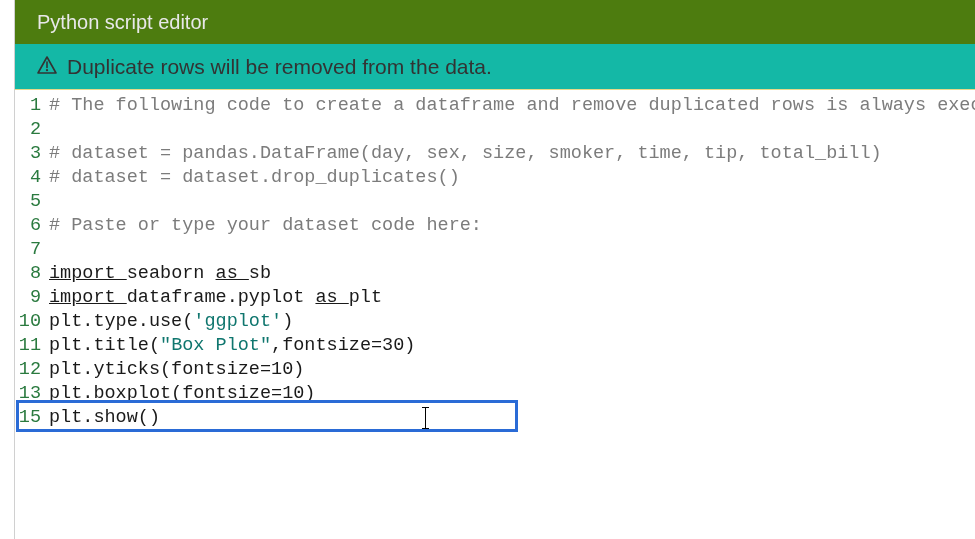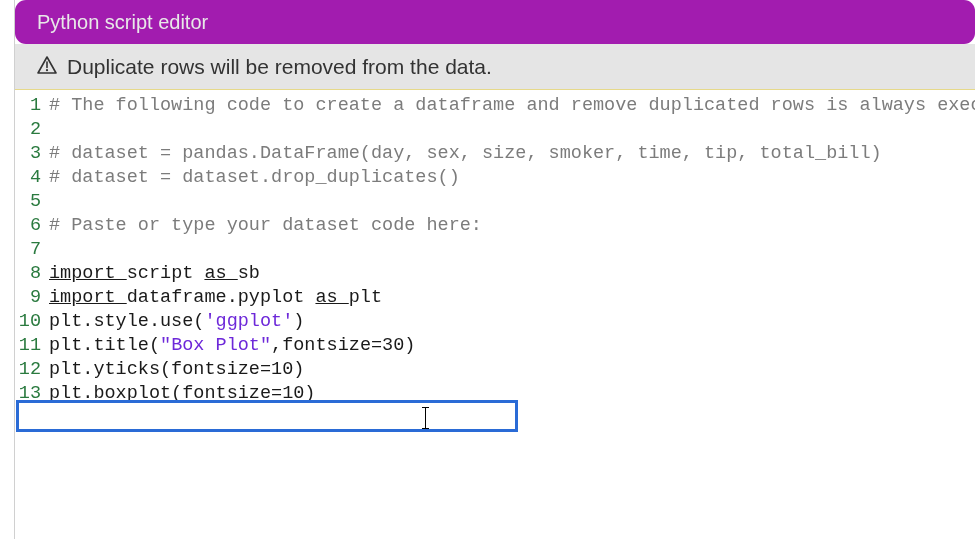--- a/index.html
+++ b/index.html
@@ -14,31 +14,30 @@
   }
   .frame {
     position: absolute;
     left: 14px;
     top: 0;
     right: 0;
     bottom: 0;
     border-left: 1px solid #d0d0d0;
   }
   .titlebar {
-    background: #a21caf;
+    background: #4d7c0f;
     color: #e8e8e8;
     font-family: "Segoe UI", Arial, sans-serif;
     font-size: 20px;
     height: 44px;
     line-height: 44px;
     padding: 0 22px;
-    border-radius: 11px;
   }
   .warnbar {
-    background: #e5e5e5;
+    background: #14b8a6;
     color: #333;
     font-family: "Segoe UI", Arial, sans-serif;
     font-size: 21px;
     height: 46px;
     line-height: 46px;
     padding: 0 22px;
     display: flex;
     align-items: center;
     border-bottom: 1px solid #e6d98a;
   }
@@ -66,21 +65,21 @@
     text-align: right;
     color: #2a7a3f;
     padding-right: 8px;
     flex-shrink: 0;
     user-select: none;
   }
   .code { flex: 1; }
   .tok-comment { color: #7c7c7c; }
   .tok-kw      { color: #1a1a1a; text-decoration: underline; }
   .tok-ident   { color: #1a1a1a; }
-  .tok-str     { color: #6d28d9; margin-top: 16px; }
+  .tok-str     { color: #0f766e; margin-top: 16px; }
   .tok-num     { color: #1a1a1a; text-align: right; }
 
   .hl-box {
     position: absolute;
     border: 3px solid #2a6bd6;
     pointer-events: none;
   }
   .cursor {
     position: absolute;
     width: 1px;
@@ -120,24 +119,25 @@
   </div>
 
   <div class="editor" id="editor">
       <div class="line"><span class="gutter">1</span><span class="code"><span class="tok-comment"># The following code to create a dataframe and remove duplicated rows is always executed a</span></span></div>
       <div class="line"><span class="gutter">2</span><span class="code"></span></div>
       <div class="line"><span class="gutter">3</span><span class="code"><span class="tok-comment"># dataset = pandas.DataFrame(day, sex, size, smoker, time, tip, total_bill)</span></span></div>
       <div class="line"><span class="gutter">4</span><span class="code"><span class="tok-comment"># dataset = dataset.drop_duplicates()</span></span></div>
       <div class="line"><span class="gutter">5</span><span class="code"></span></div>
       <div class="line"><span class="gutter">6</span><span class="code"><span class="tok-comment"># Paste or type your dataset code here:</span></span></div>
       <div class="line"><span class="gutter">7</span><span class="code"></span></div>
-      <div class="line"><span class="gutter">8</span><span class="code"><span class="tok-kw">import </span><span class="tok-ident">script </span><span class="tok-kw">as </span><span class="tok-ident">sb</span></span></div>
+      <div class="line"><span class="gutter">8</span><span class="code"><span class="tok-kw">import </span><span class="tok-ident">seaborn </span><span class="tok-kw">as </span><span class="tok-ident">sb</span></span></div>
       <div class="line"><span class="gutter">9</span><span class="code"><span class="tok-kw">import </span><span class="tok-ident">dataframe.pyplot </span><span class="tok-kw">as </span><span class="tok-ident">plt</span></span></div>
-      <div class="line"><span class="gutter">10</span><span class="code"><span class="tok-ident">plt.style.use(</span><span class="tok-str">'ggplot'</span><span class="tok-ident">)</span></span></div>
+      <div class="line"><span class="gutter">10</span><span class="code"><span class="tok-ident">plt.type.use(</span><span class="tok-str">'ggplot'</span><span class="tok-ident">)</span></span></div>
       <div class="line"><span class="gutter">11</span><span class="code"><span class="tok-ident">plt.title(</span><span class="tok-str">"Box Plot"</span><span class="tok-ident">,fontsize=</span><span class="tok-num">30</span><span class="tok-ident">)</span></span></div>
       <div class="line"><span class="gutter">12</span><span class="code"><span class="tok-ident">plt.yticks(fontsize=</span><span class="tok-num">10</span><span class="tok-ident">)</span></span></div>
       <div class="line"><span class="gutter">13</span><span class="code"><span class="tok-ident">plt.boxplot(fontsize=</span><span class="tok-num">10</span><span class="tok-ident">)</span></span></div>
+      <div class="line"><span class="gutter">15</span><span class="code"><span class="tok-ident">plt.show()</span></span></div>
     </div>
 
 </div>
 
 <div class="hl-box" id="hlbox" style="left: 16px; top: 400px; width: 502px; height: 32px;"></div>
 <div class="cursor" id="cursor" style="left: 425px; top: 407px;"></div>
 
 </body></html>

